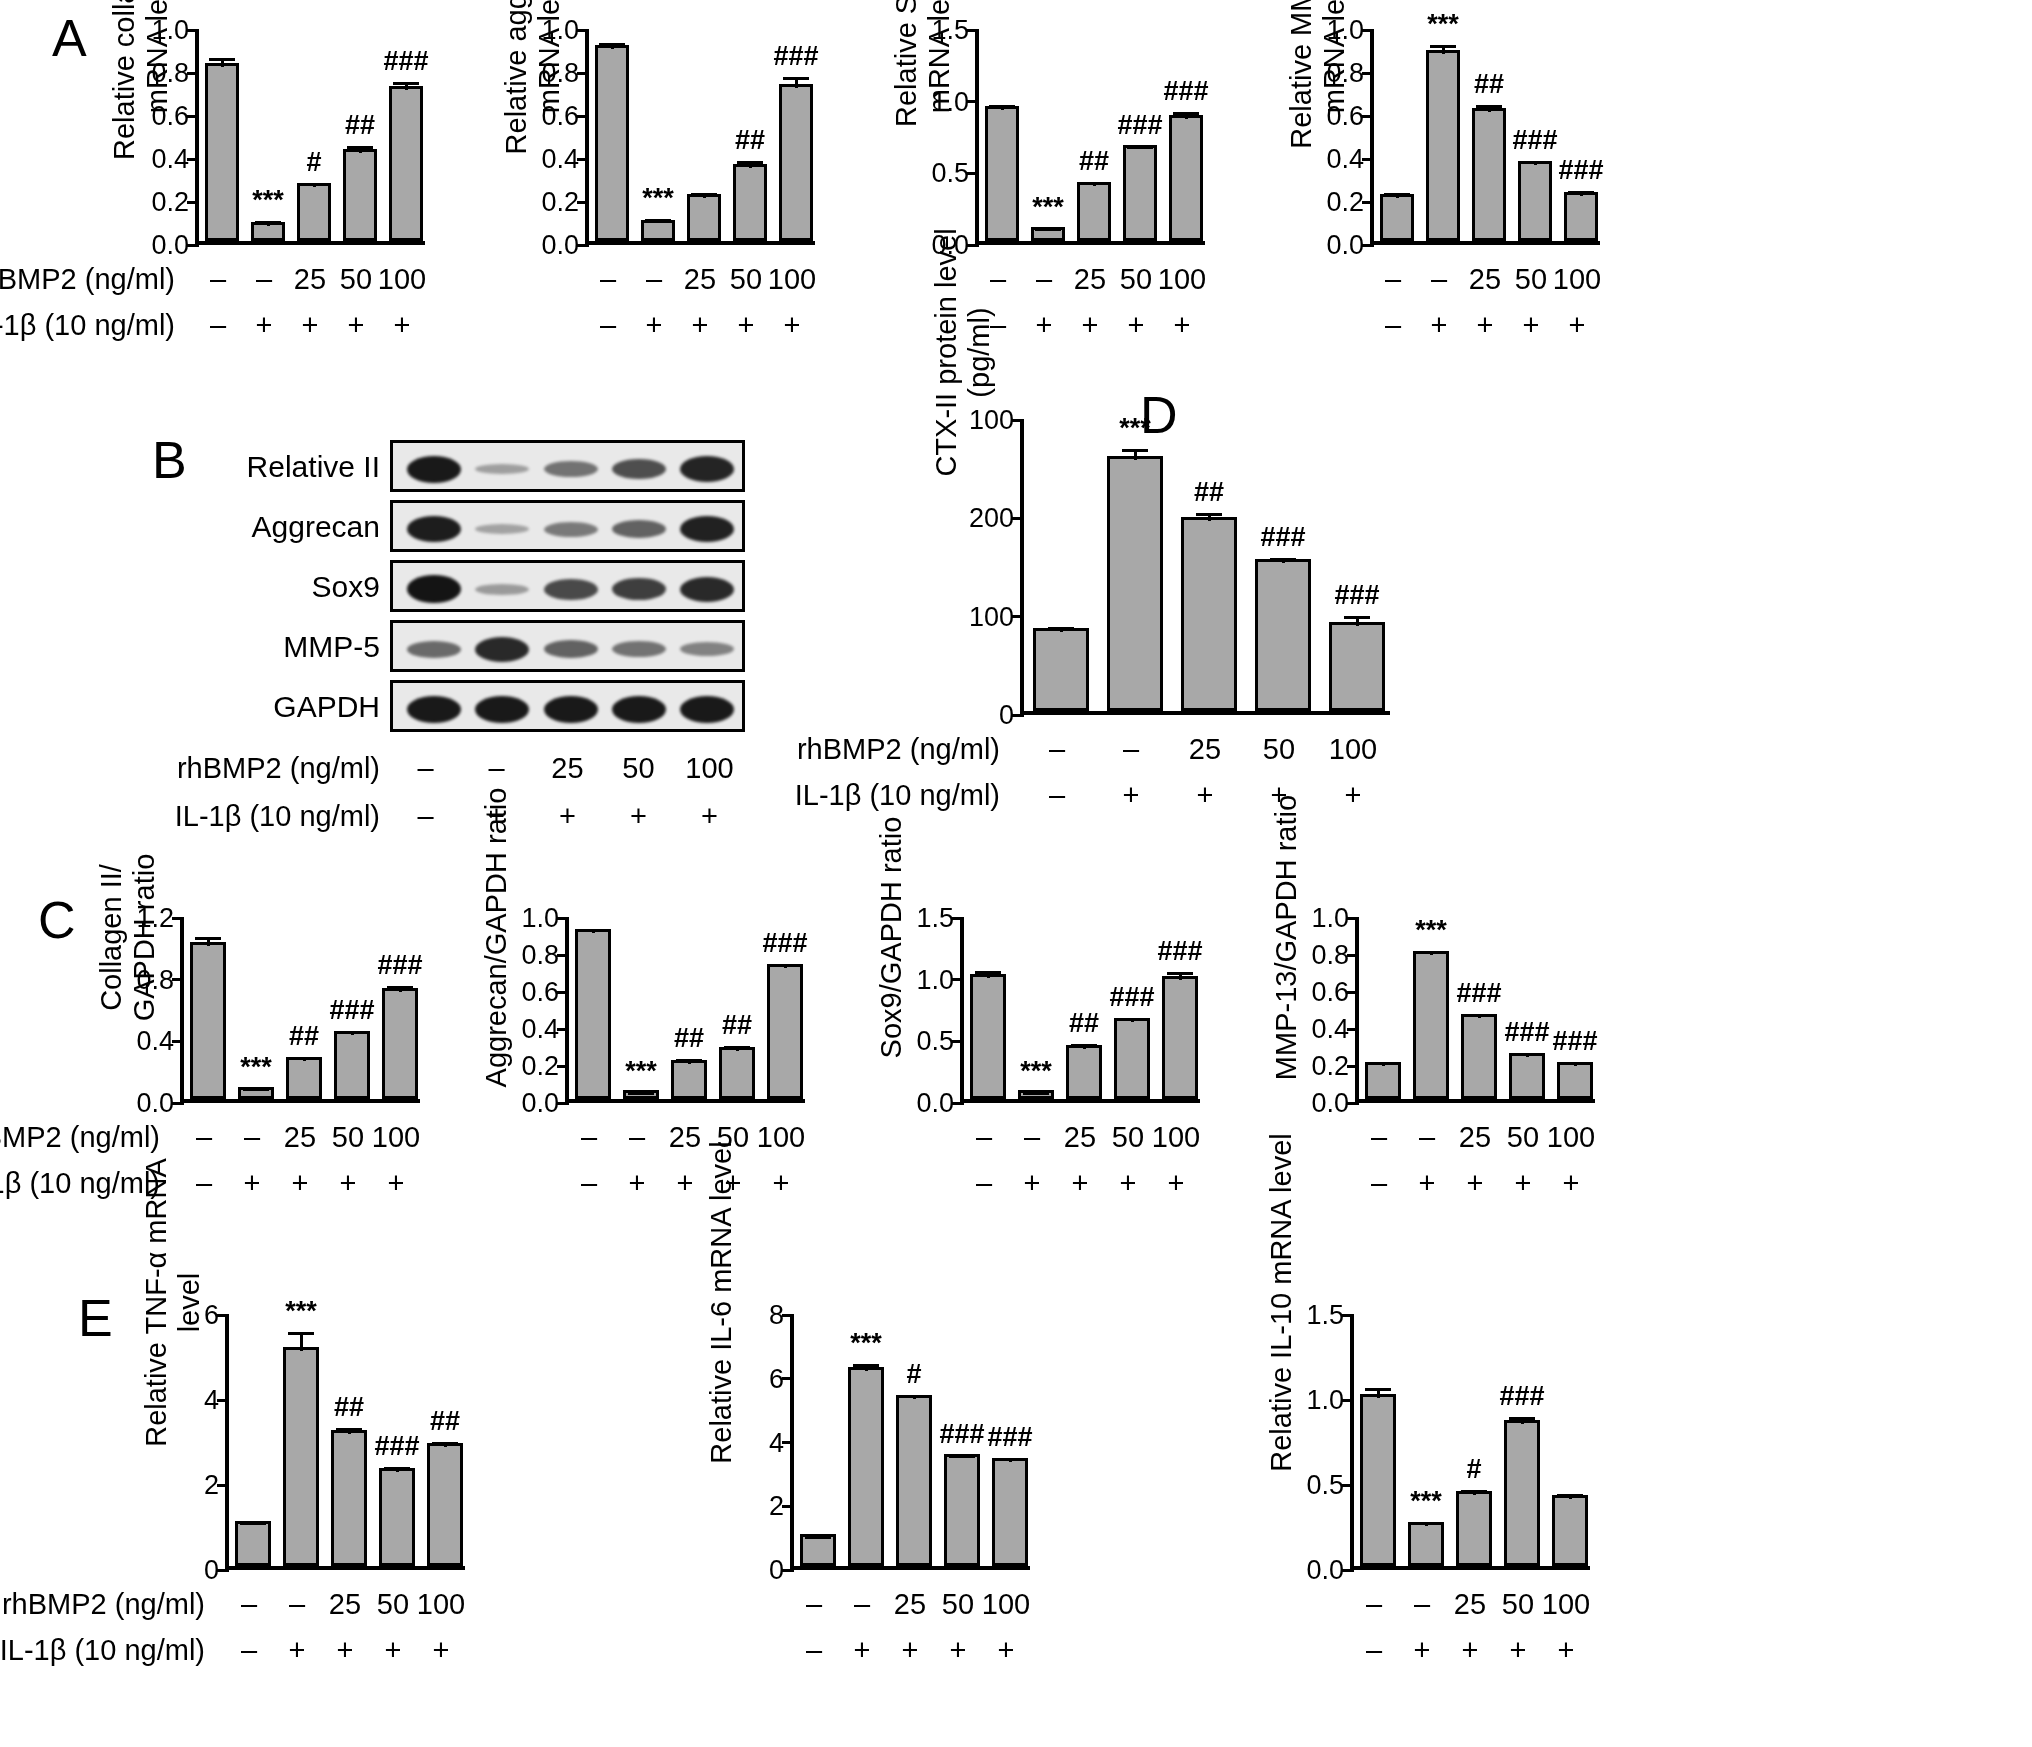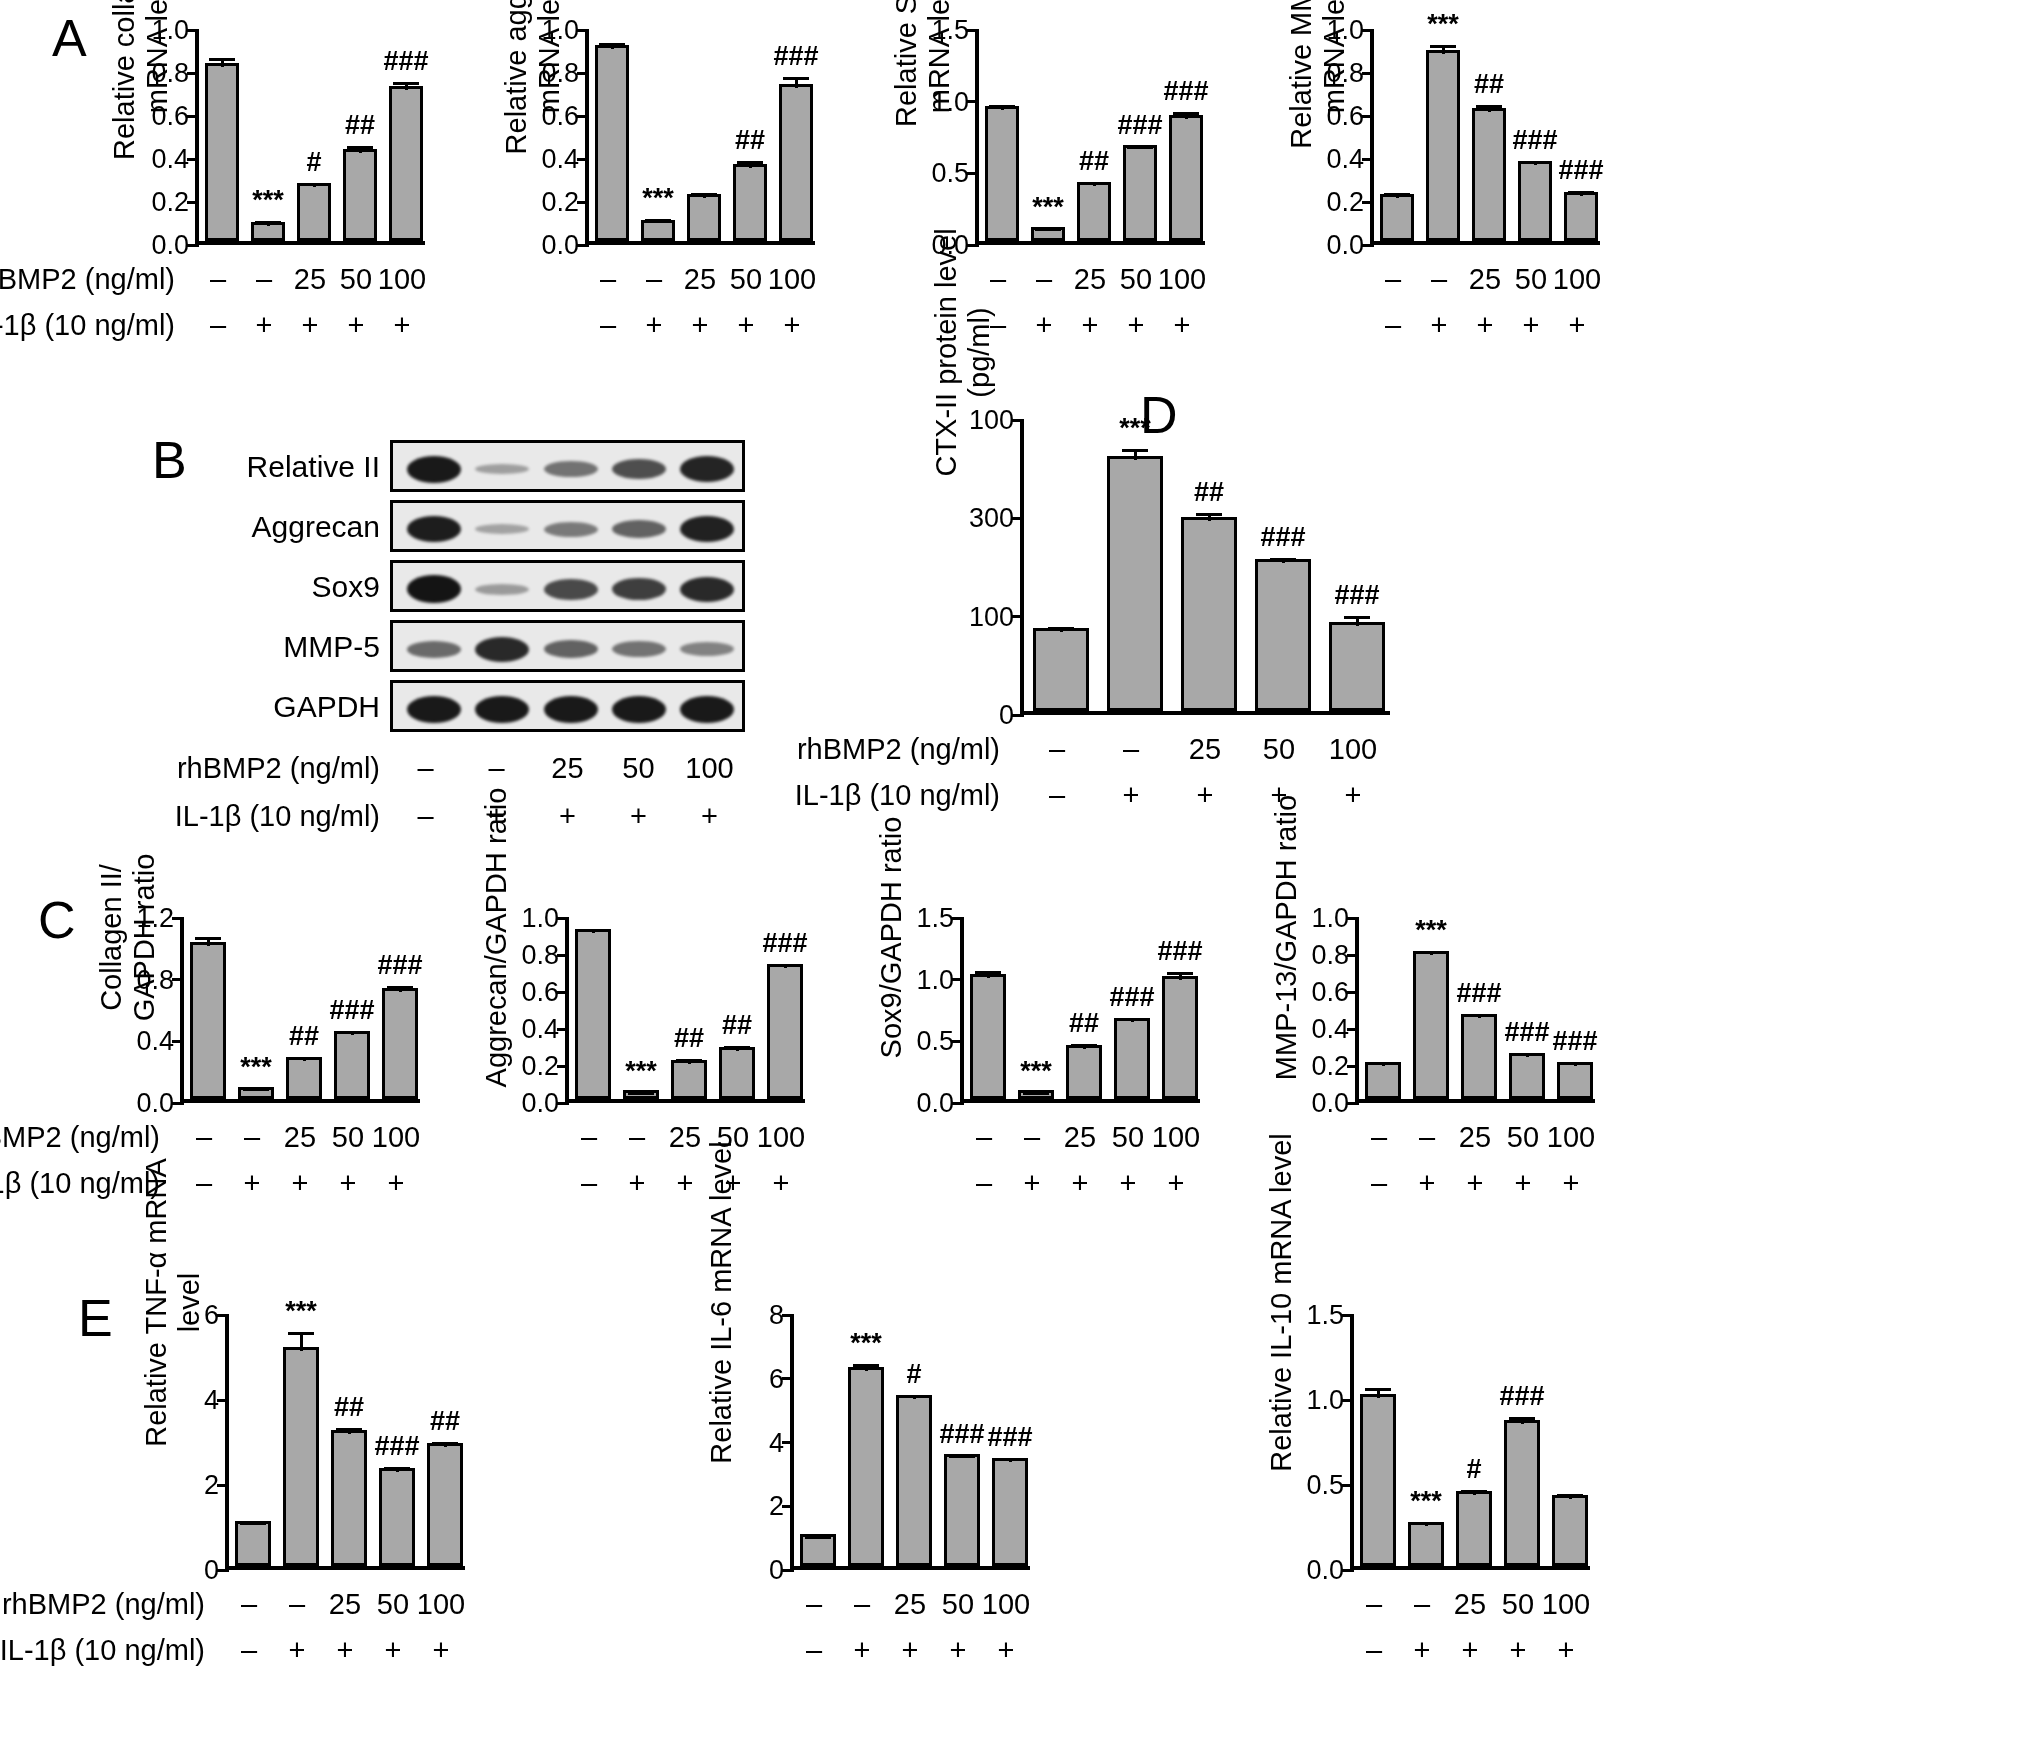--- a/index.html
+++ b/index.html
@@ -220,21 +220,21 @@
         <div class="sig" style="left:207px;top:125.25px;">###</div>
       </div>
     </div>
     <div class="chart" style="left:1020px;top:420px;width:370px;height:295px;">
       <div class="plot" style="left:0;top:0;width:370px;height:295px;">
         <div class="ytickline" style="top:293.5px;"></div>
         <div class="ytick" style="top:295px;">0</div>
         <div class="ytickline" style="top:195.16666666666669px;"></div>
         <div class="ytick" style="top:196.66666666666669px;">100</div>
         <div class="ytickline" style="top:96.83333333333334px;"></div>
-        <div class="ytick" style="top:98.33333333333334px;">300</div>
+        <div class="ytick" style="top:98.33333333333334px;">200</div>
         <div class="ytickline" style="top:-1.5px;"></div>
         <div class="ytick" style="top:0px;">100</div>
         <div class="bar" style="left:9px;width:56px;height:82.60000000000001px;"></div>
         <div class="errbar" style="left:35.5px;top:207.48333333333332px;height:4.916666666666667px;"></div>
         <div class="errcap" style="left:24px;top:207.48333333333332px;width:26px;"></div>
         <div class="bar" style="left:83px;width:56px;height:254.6833333333333px;"></div>
         <div class="errbar" style="left:109.5px;top:28.51666666666669px;height:11.8px;"></div>
         <div class="errcap" style="left:98px;top:28.51666666666669px;width:26px;"></div>
         <div class="sig" style="left:111px;top:-7.483333333333309px;">***</div>
         <div class="bar" style="left:157px;width:56px;height:193.71666666666664px;"></div>

